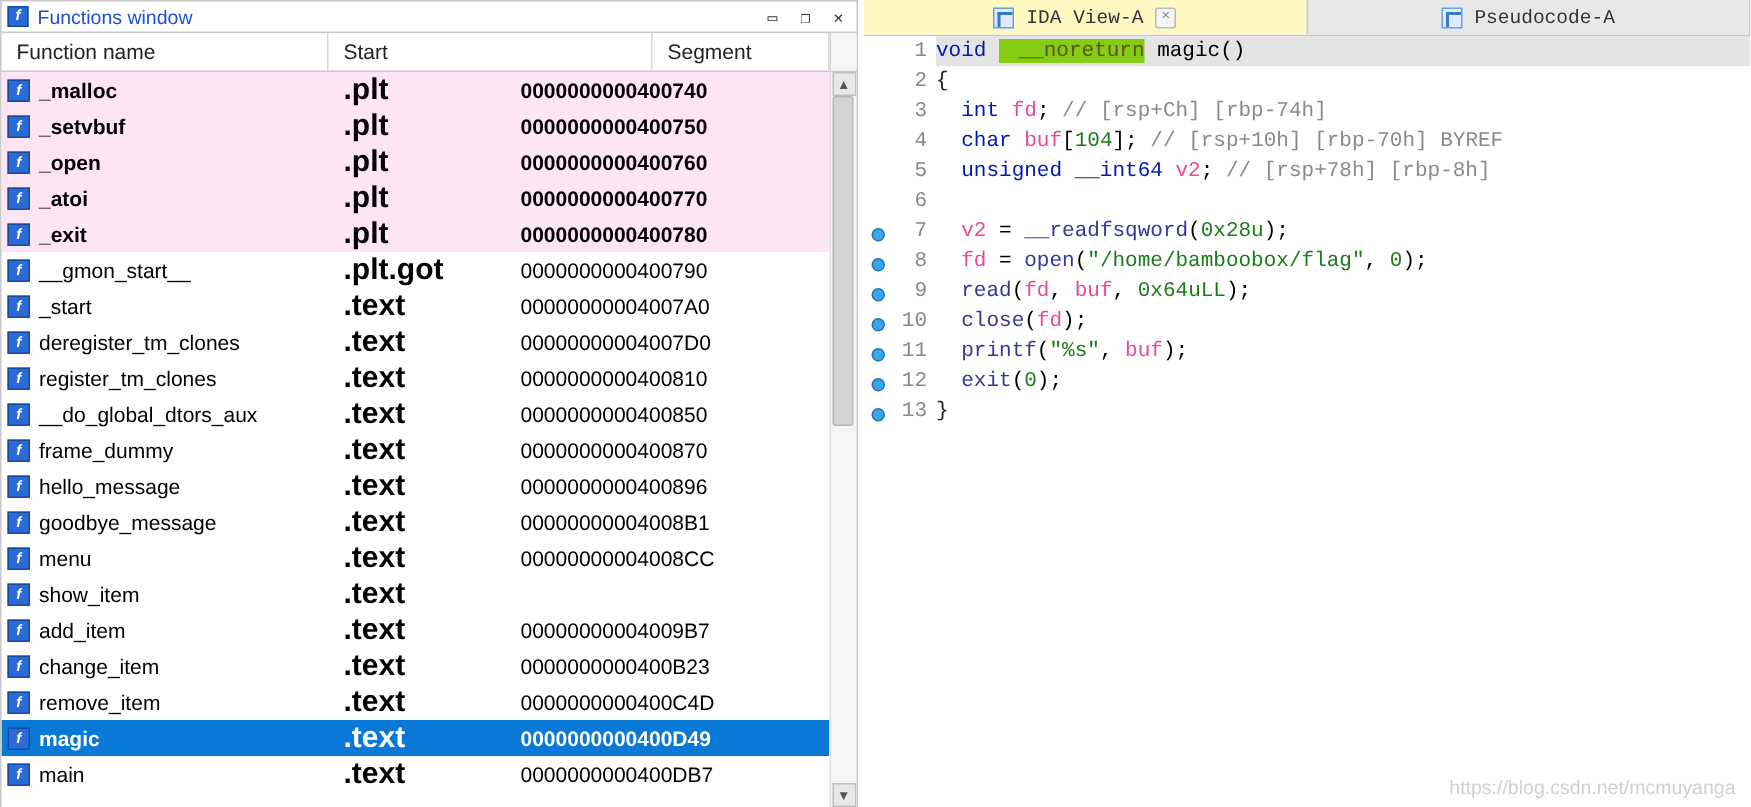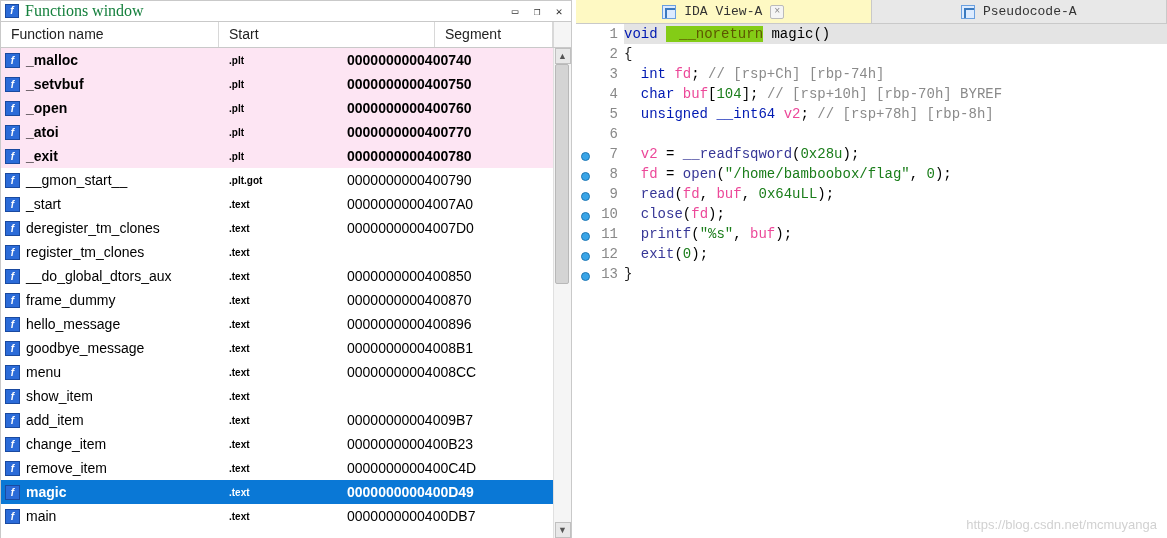--- a/index.html
+++ b/index.html
@@ -40,23 +40,23 @@
     width: 14px; height: 14px;
     background: #2b6bd8;
     display: inline-flex;
     align-items: center; justify-content: center;
     color: #fff; font-style: italic; font-weight: bold;
     font-size: 10px; line-height: 1;
     border: 1px solid #1a4aa0;
   }
   .panel-title-text {
     flex: 1;
-    font-family: Liberation Serif, serif;
-    font-size: 16px;
-    color: #15803d;
+    font-family: Liberation Sans, sans-serif;
+    font-size: 13px;
+    color: #1d4ed8;
   }
   .panel-title-btn {
     width: 16px; height: 14px;
     display: inline-flex; align-items: center; justify-content: center;
     font-size: 11px; cursor: pointer; color:#333;
     font-family: monospace;
   }
   .func-header {
     display: flex;
     height: 26px;
@@ -92,21 +92,21 @@
     height: 24px;
     align-items: center;
     white-space: nowrap;
   }
   .func-row.pink { background: #fde5f3; }
   .func-row.sel  { background: #0a78d6; color: #fff; }
   .func-row.sel .func-name,
   .func-row.sel .func-seg,
   .func-row.sel .func-start { color: #fff; }
   .fcell-name { width: 218px; display: flex; align-items: center; gap: 6px; padding-left: 4px;}
-  .fcell-seg  { width: 118px; padding-left: 10px; font-weight: 600; font-size: 10px; }
+  .fcell-seg  { width: 118px; padding-left: 10px; font-weight: 600; font-size: 20px; }
   .fcell-seg.normal { font-weight: 700; }
   .fcell-start{ flex: 1; padding-left: 10px; font-weight: 600; font-size: 14px; }
   .fcell-start.normal { font-weight: 400; }
   .fn-icon {
     width: 15px; height: 15px;
     background: #2b6bd8;
     display: inline-flex; align-items: center; justify-content: center;
     color: #fff; font-style: italic; font-weight: bold; font-size: 10px;
     border: 1px solid #1a4aa0;
     flex-shrink: 0;
@@ -288,20 +288,21 @@
             </div>
             <div class="fcell-seg normal">.text</div>
             <div class="fcell-start normal">00000000004007D0</div>
           </div>
           <div class="func-row">
             <div class="fcell-name">
               <span class="fn-icon">f</span>
               <span class="func-name normal">register_tm_clones</span>
             </div>
             <div class="fcell-seg normal">.text</div>
+            <div class="fcell-start normal">0000000000400810</div>
           </div>
           <div class="func-row">
             <div class="fcell-name">
               <span class="fn-icon">f</span>
               <span class="func-name normal">__do_global_dtors_aux</span>
             </div>
             <div class="fcell-seg normal">.text</div>
             <div class="fcell-start normal">0000000000400850</div>
           </div>
           <div class="func-row">

